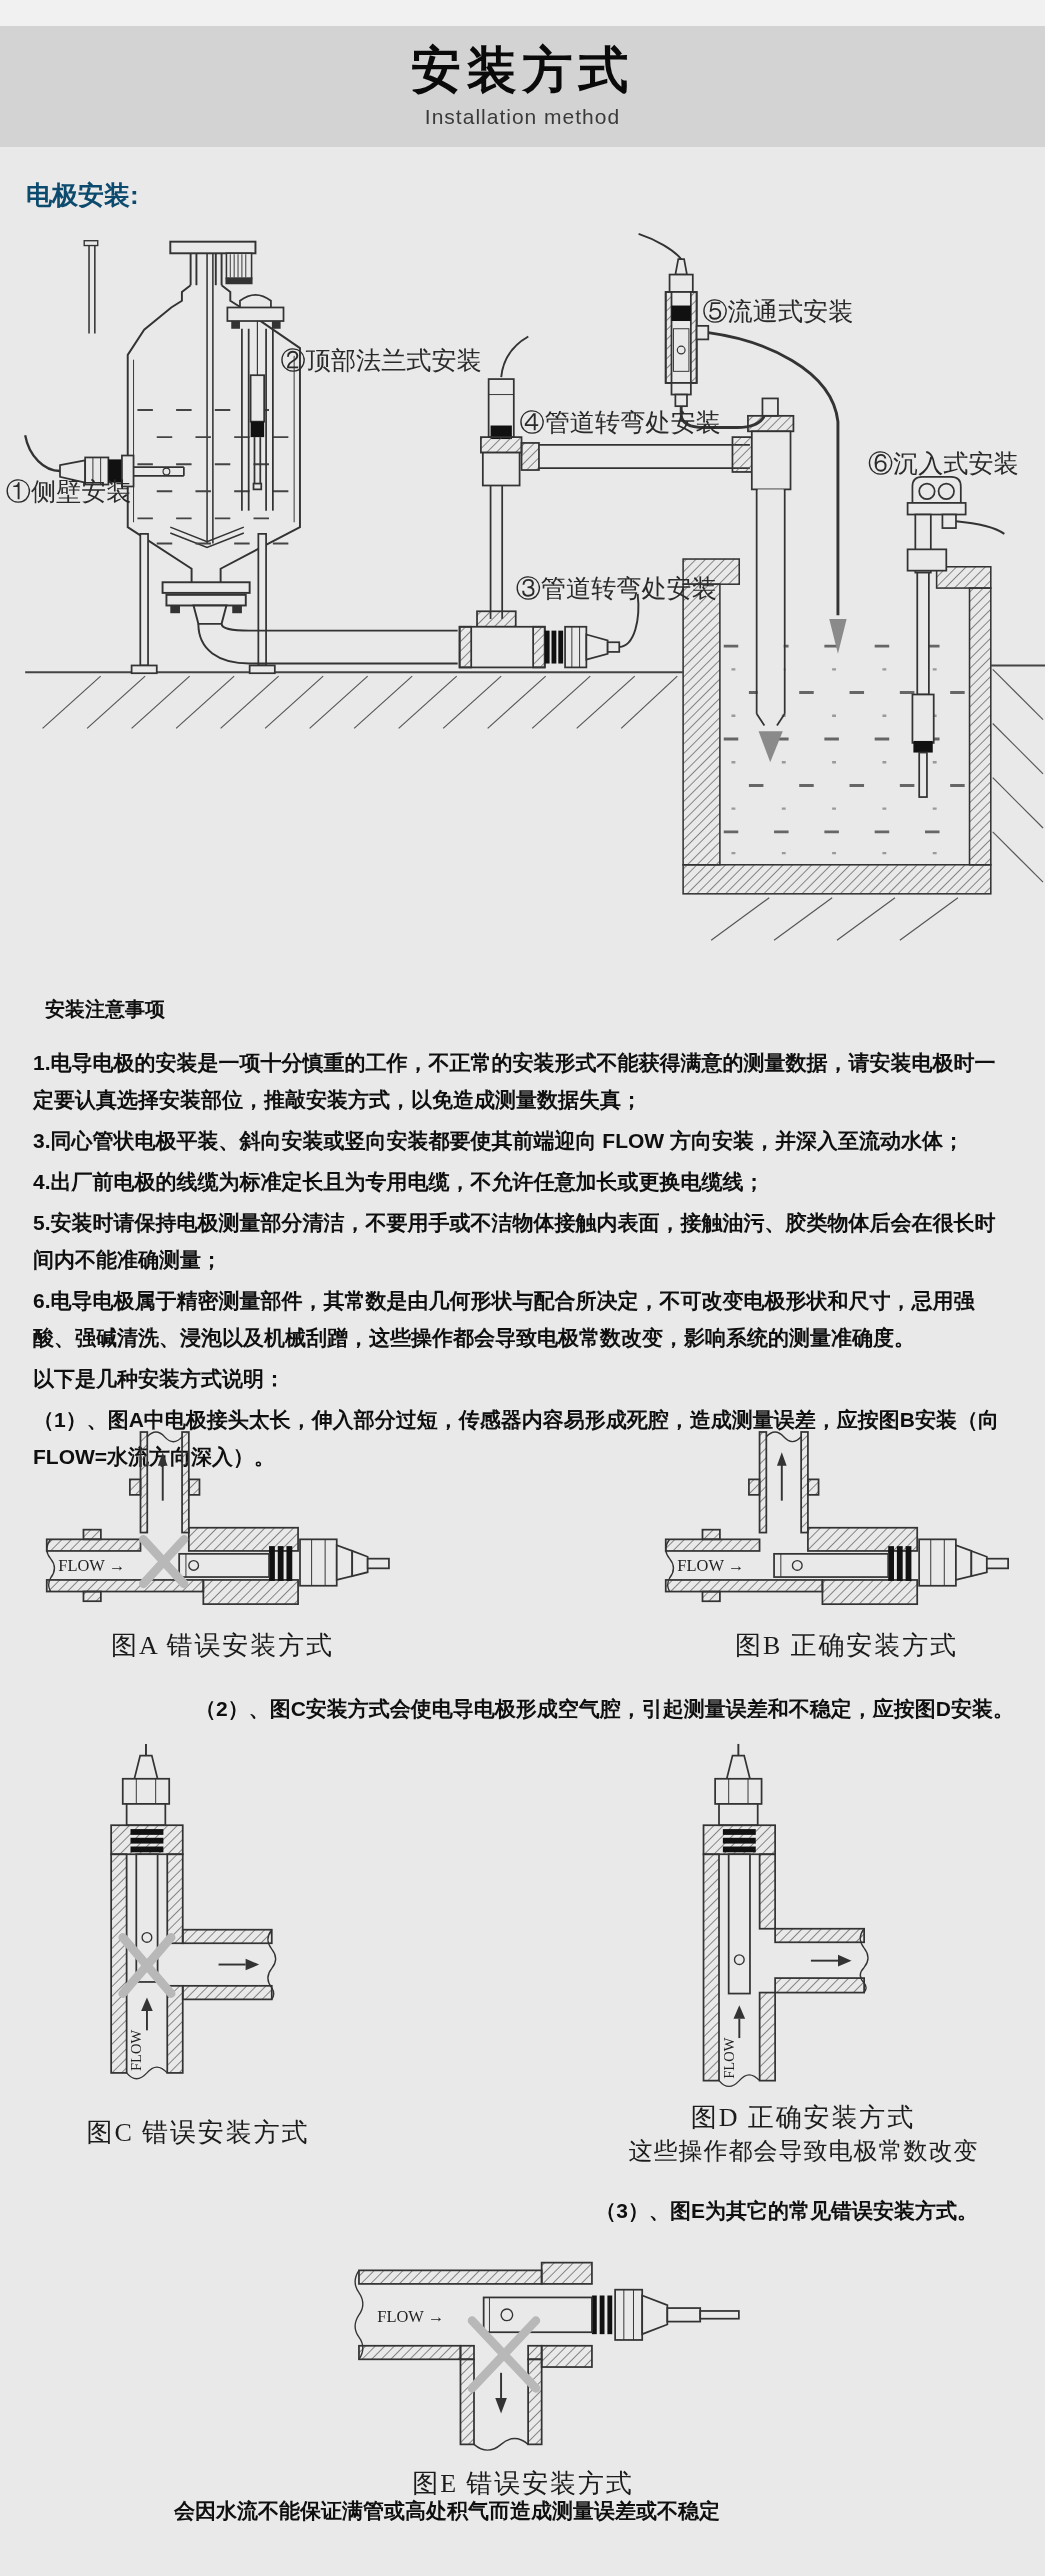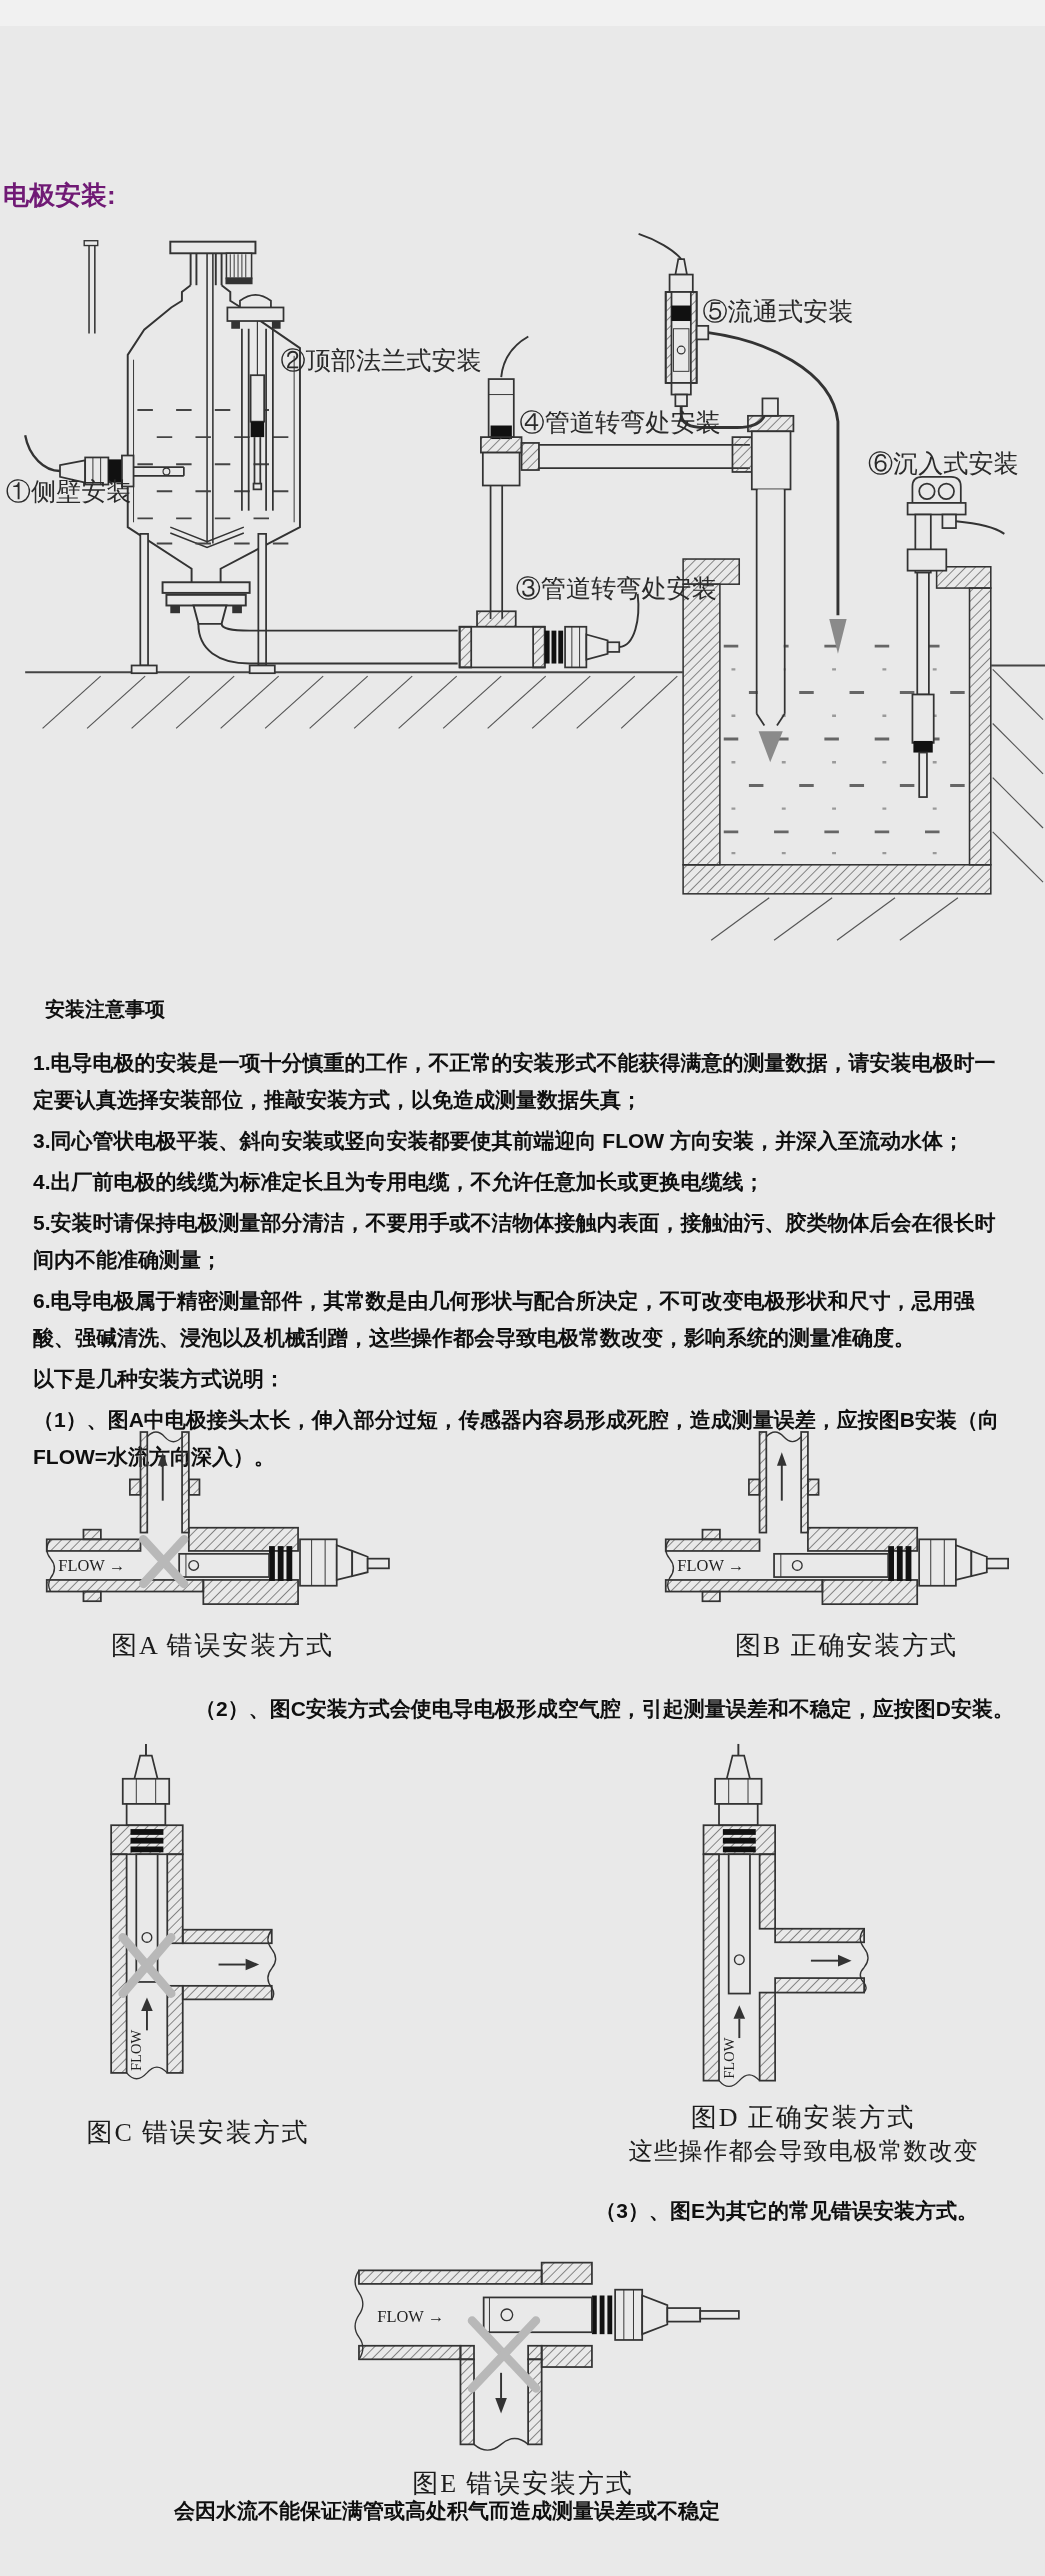--- a/index.html
+++ b/index.html
@@ -4,21 +4,21 @@
 <style>
   html,body{margin:0;padding:0;background:#cfcfcf;}
   .page{position:relative;width:1045px;height:2576px;background:#e9e9e9;overflow:hidden;
         font-family:"Liberation Sans",sans-serif;color:#111;}
   .abs{position:absolute;}
   .top-strip{left:0;top:0;width:1045px;height:26px;background:#f1f1f1;}
   .band{left:0;top:26px;width:1045px;height:121px;background:#d3d3d3;
         display:flex;flex-direction:column;align-items:center;justify-content:center;}
   .band .title{font-size:50px;font-weight:bold;color:#0a0a0a;letter-spacing:5.8px;line-height:1.05;}
   .band .subtitle{font-size:21px;color:#3a3a3a;margin-top:7.7px;letter-spacing:1px;}
-  .section-label{left:3px;top:178px;font-size:26px;font-weight:bold;color:#701a75;}
+  .section-label{left:26px;top:178px;font-size:26px;font-weight:bold;color:#0c4a6e;}
   .notes{left:29px;top:975px;width:991px;font-size:21px;line-height:37px;
          font-weight:bold;color:#0f0f0f;}
   .notes .notes-heading{font-size:20px;line-height:37px;margin:16px;}
   .notes p{margin:4px;}
   .step{font-size:21px;font-weight:bold;color:#0f0f0f;line-height:33px;text-align:right;}
   .caption{font-family:"Liberation Serif",serif;font-size:26px;color:#1c1c1c;
            text-align:center;letter-spacing:1.9px;}
   .caption.small{font-size:24px;letter-spacing:1px;}
   .subcaption-bold{font-size:21px;font-weight:bold;text-align:left;color:#0f0f0f;}
   svg{display:block;}
@@ -35,20 +35,24 @@
     <pattern id="hz" width="7" height="7" patternUnits="userSpaceOnUse" patternTransform="rotate(45)">
       <line x1="0" y1="0" x2="0" y2="7" stroke="#555" stroke-width="1.4"></line>
     </pattern>
   </defs>
 </svg>
 
 <div class="page">
 
   <div class="abs top-strip"></div>
 
+  <header class="abs band">
+    <div class="title">安装方式</div>
+    <div class="subtitle">Installation method</div>
+  </header>
 
   <div class="abs section-label">电极安装:</div>
 
   <svg class="abs" style="left:0;top:232px" width="1045" height="716" viewBox="0 240 1080 740">
 
     <g stroke="#333" stroke-width="1.6">
       <rect x="706" y="578" width="58" height="26" fill="url(#hz)"></rect>
       <rect x="706" y="604" width="38" height="290" fill="url(#hz)"></rect>
       <rect x="706" y="894" width="318" height="30" fill="url(#hz)"></rect>
       <rect x="968" y="586" width="56" height="22" fill="url(#hz)"></rect>

